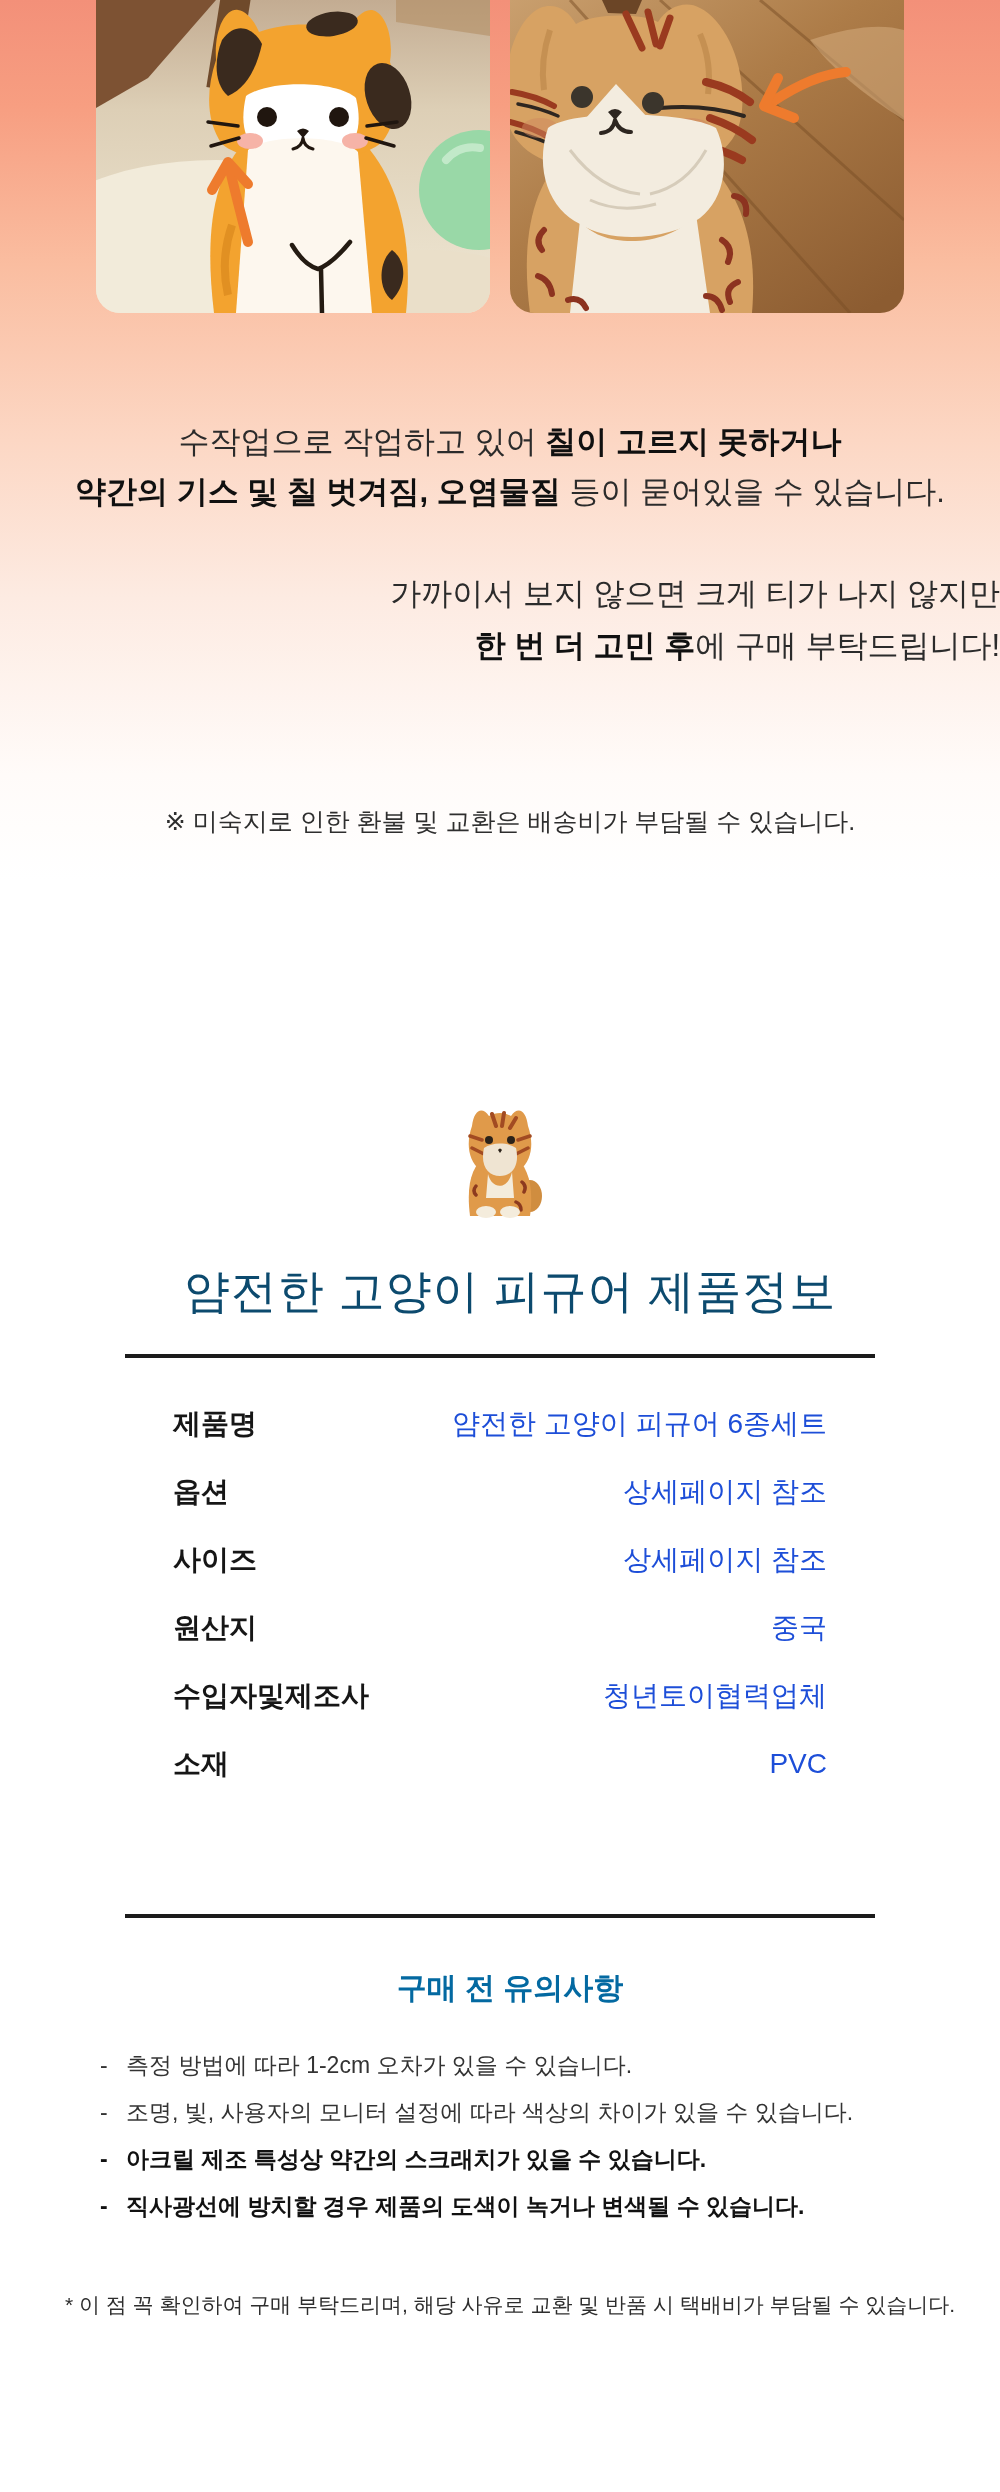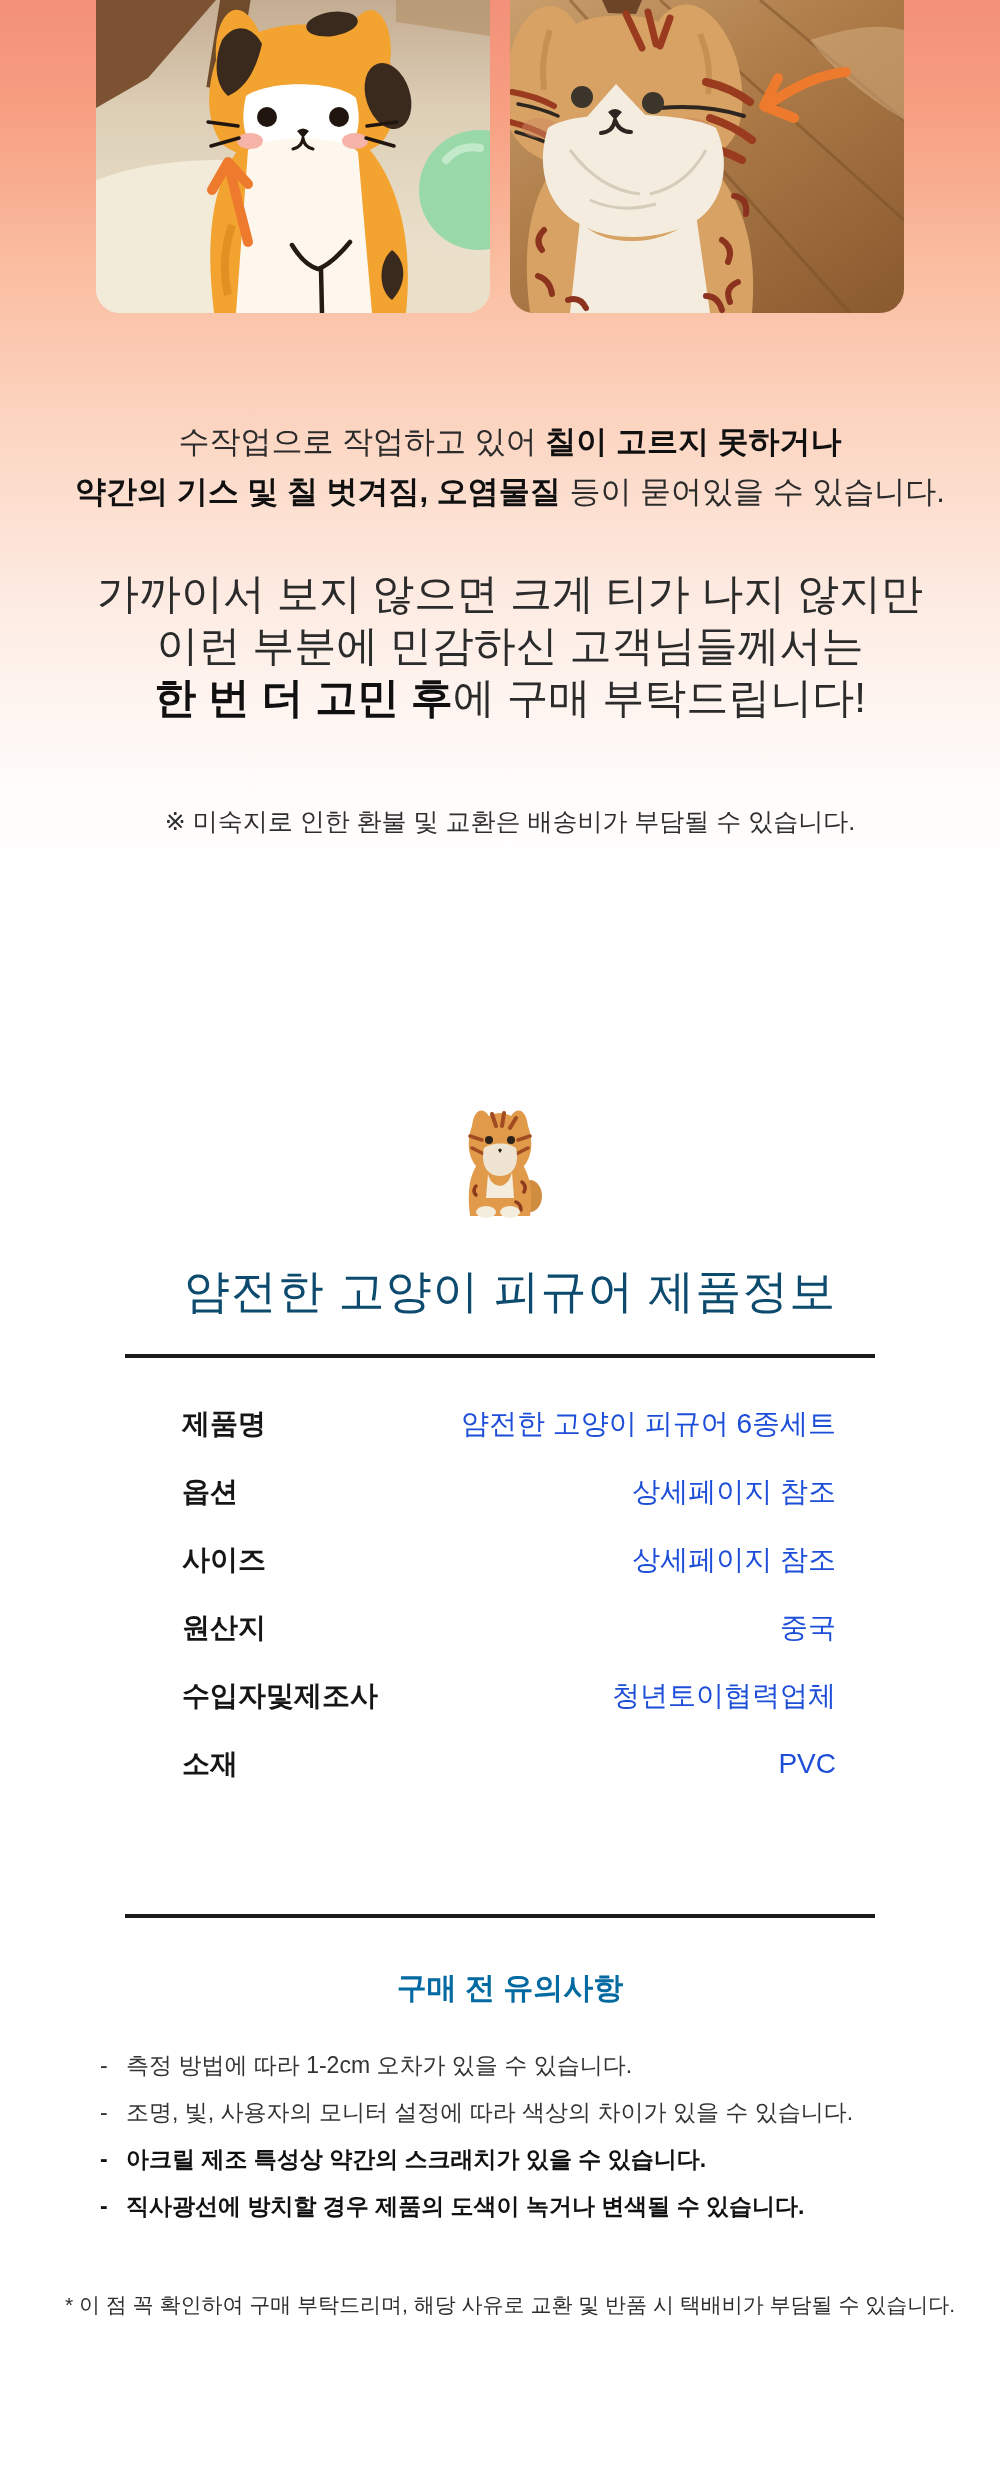--- a/index.html
+++ b/index.html
@@ -29,32 +29,32 @@
   }
   .photo svg { display: block; }
   .photo-left { left: 96px; }
   .photo-right { left: 510px; }
 
   .center-text {
     position: absolute; left: 0; width: 1000px;
     text-align: center; white-space: nowrap; padding-left: 20px;
   }
   .para1 { top: 417px; font-size: 31px; line-height: 50px; }
-  .para2 { top: 568px; font-size: 42px; line-height: 52px; }
+  .para2 { top: 568px; font-size: 31px; line-height: 52px; text-align: right; }
   b { font-weight: bold; color: #101010; }
   .ship-note { top: 806px; font-size: 25px; line-height: 30px; color: #2e2e2e; }
 
   .cat-icon { position: absolute; top: 1098px; left: 456px; width: 88px; height: 120px; }
   .info-title { top: 1262px; font-size: 46px; line-height: 58px; color: #0c4a6e; letter-spacing: 1px; }
 
   .rule { position: absolute; left: 125px; width: 750px; height: 0; border-top: 4px solid #1b1b1b; }
   .rule-top { top: 1354px; }
   .rule-bottom { top: 1914px; }
 
-  .info-table { position: absolute; top: 1390px; left: 134px; width: 750px; padding: 0 48px; }
+  .info-table { position: absolute; top: 1390px; left: 125px; width: 750px; padding: 0 48px; }
   .info-row {
     display: flex; justify-content: space-between; align-items: center;
     height: 68px; font-size: 28px; white-space: nowrap;
   }
   .info-label { font-weight: bold; color: #161616; }
   .info-value { color: #1d4ed8; }
 
   .notes-heading { top: 1968px; font-size: 30px; font-weight: bold; color: #0369a1; }
   .notes-list { position: absolute; top: 2042px; left: 100px; width: 820px; }
   .note-item { display: flex; font-size: 23px; line-height: 47px; color: #333333; white-space: nowrap; }
@@ -184,21 +184,20 @@
     </svg>
   </div>
 
   <div class="center-text para1">
     <div><span>수작업으로 작업하고 있어 </span><b>칠이 고르지 못하거나</b></div>
     <div><b>약간의 기스 및 칠 벗겨짐, 오염물질</b><span> 등이 묻어있을 수 있습니다.</span></div>
   </div>
 
   <div class="center-text para2">
     <div>가까이서 보지 않으면 크게 티가 나지 않지만</div>
-    <div>이런 부분에 민감하신 고객님들께서는</div>
     <div><b>한 번 더 고민 후</b><span>에 구매 부탁드립니다!</span></div>
   </div>
 
   <div class="center-text ship-note">※ 미숙지로 인한 환불 및 교환은 배송비가 부담될 수 있습니다.</div>
 
   <div class="cat-icon">
     <svg width="88" height="120" viewBox="0 0 88 120">
       <ellipse cx="74" cy="98" rx="12" ry="16" fill="#d08d3f"></ellipse>
       <path d="M14 118 C10 85 16 68 30 58 L58 58 C72 68 78 88 74 118 Z" fill="#e09a4a"></path>
       <path d="M16 28 C18 12 26 8 33 18 C40 14 48 14 55 18 C62 8 70 12 72 28 C78 45 76 62 64 72 C50 82 38 82 24 72 C12 62 10 45 16 28 Z" fill="#e09a4a"></path>

